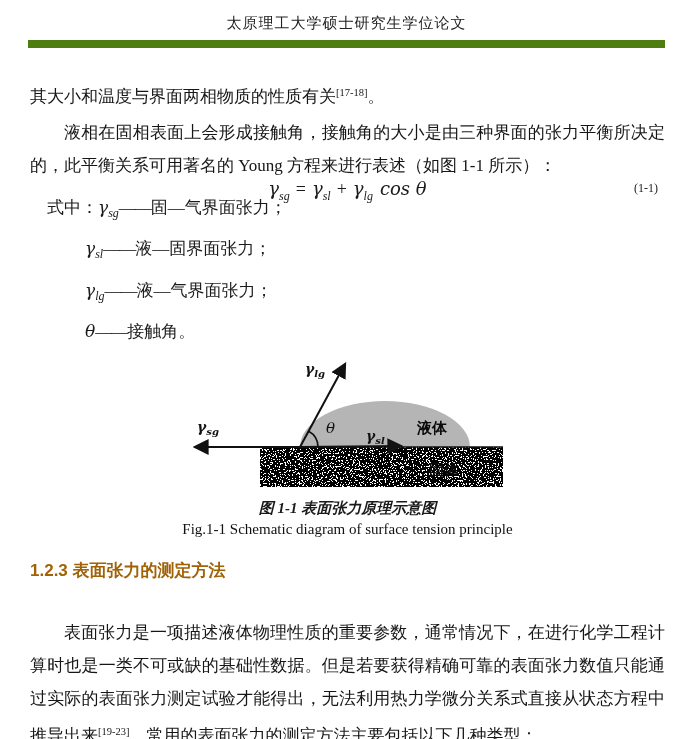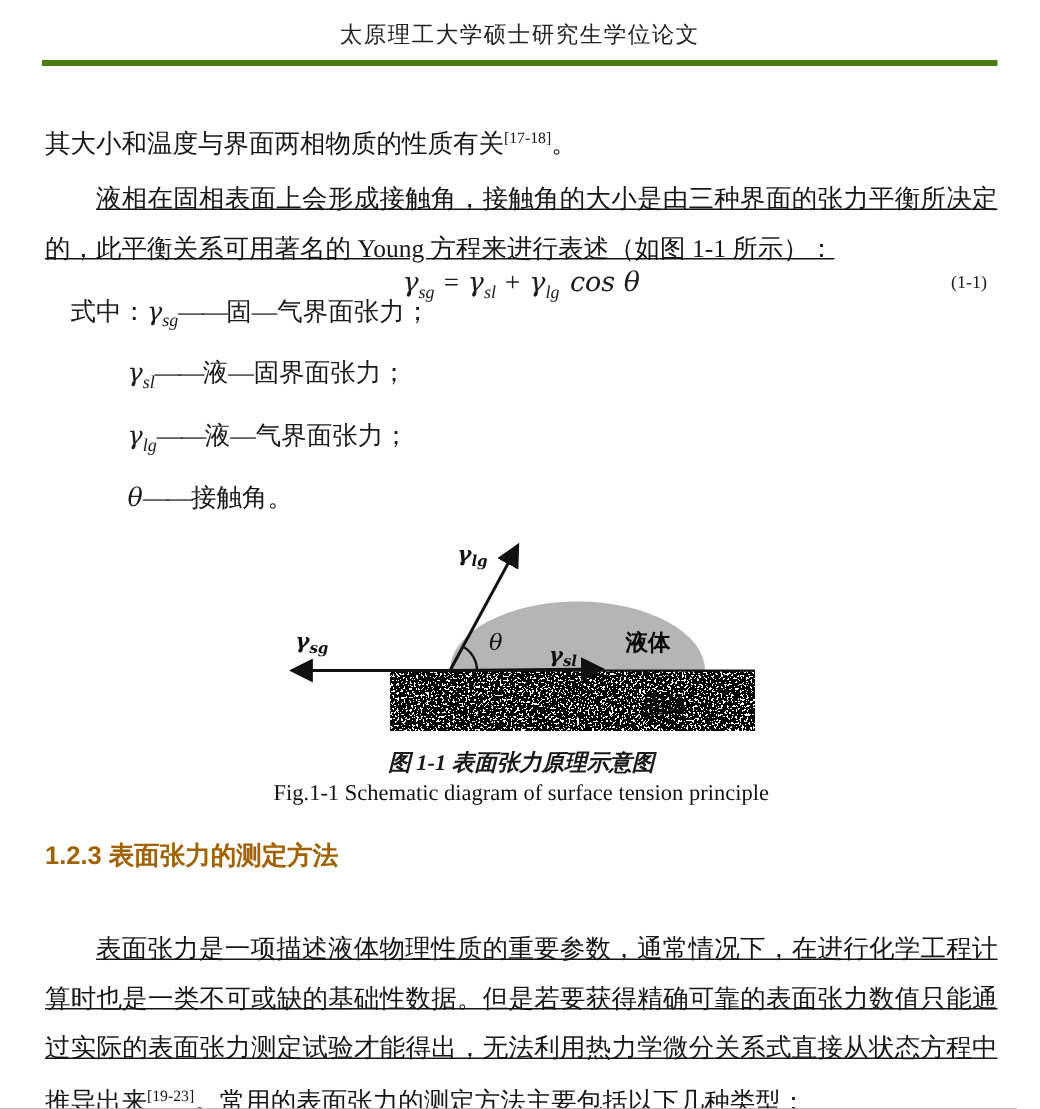--- a/index.html
+++ b/index.html
@@ -8,30 +8,30 @@
     background:#ffffff; overflow:hidden;
     font-family:"Liberation Serif","DejaVu Serif",serif;
     color:#1b1b1b;
   }
   .abs { position:absolute; }
 
   
   .header {
     top:14px; left:28px; width:637px;
     text-align:center; font-size:15px; letter-spacing:1px; color:#222;
-    padding-bottom:7px; border-bottom:4px solid #4d7c0f;
+    padding-bottom:7px; border-bottom:8px solid #4d7c0f;
   }
 
   
   .bodytext {
     left:30px; width:635px;
     font-size:17px; line-height:33px; text-align:justify;
     color:#161616;
   }
-  .indent { text-indent:2em;text-decoration:underline; }
+  .indent { text-indent:2em; }
   sup.ref { font-size:10.5px; vertical-align:6px; letter-spacing:0; }
 
   
   .eq-row { top:172px; left:30px; width:635px; height:33px; line-height:33px; text-align:center; font-size:18px; }
   .eq-body i { font-style:italic; font-family:"DejaVu Serif",serif; }
   .eq-body sub { font-size:12px; font-style:italic; }
   .eq-op { margin:0 6px; }
   .eq-fn { margin-left:7px; }
   .eq-number { position:absolute; right:7px; top:0; font-size:12px; font-style:normal; }
 

